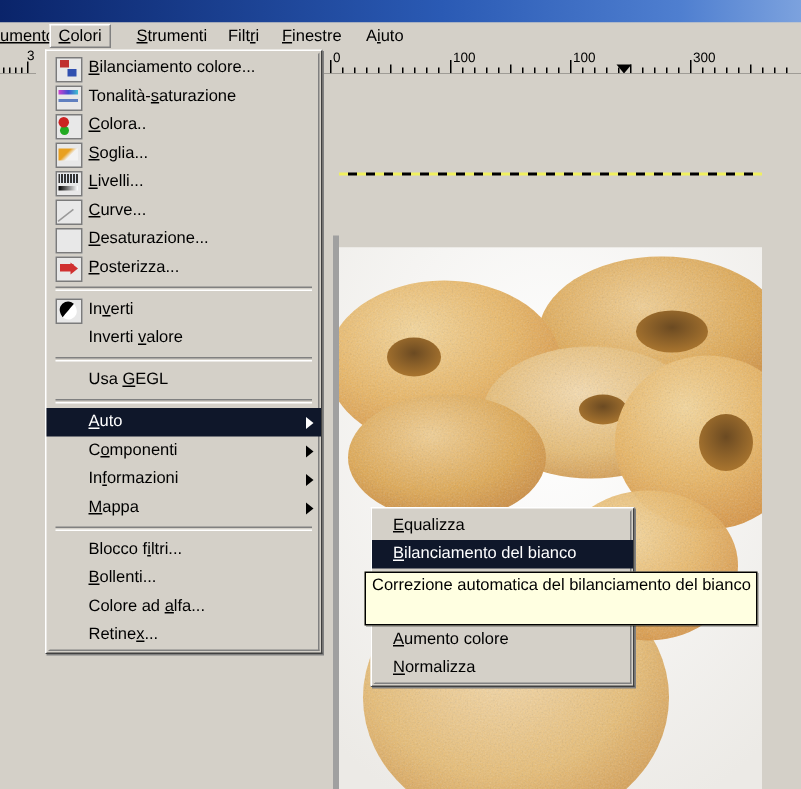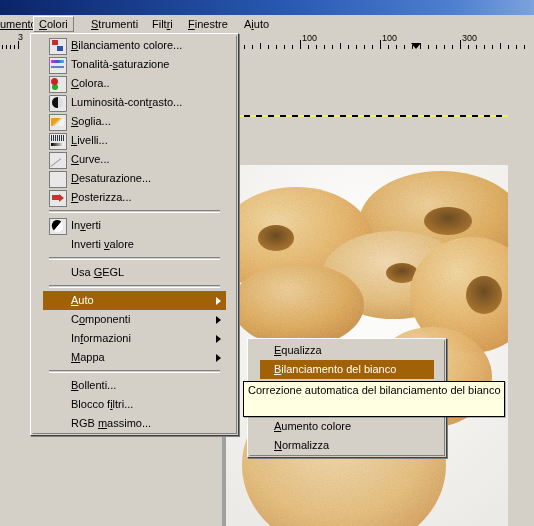--- a/index.html
+++ b/index.html
@@ -74,36 +74,36 @@
     background-image:repeating-linear-gradient(to right,#f0f060 0 6px,#000 6px 12px);
     height:2px;border:0;
   }
   #canvas-shadow-l{position:absolute;left:222px;top:108px;width:4px;height:369px;background:#a0a0a0;}
 
   
   .menu{
     position:absolute;background:#d4d0c8;
     border:1px solid;border-color:#fff #404040 #404040 #fff;
     box-shadow:1px 1px 0 #808080;
-    padding:2px 12px;
+    padding:2px 0;
   }
   .menu:before{
     content:"";position:absolute;left:1px;top:1px;right:1px;bottom:1px;
     border:1px solid;border-color:#d4d0c8 #808080 #808080 #d4d0c8;
     pointer-events:none;
   }
   #colori-menu{left:30px;top:33px;width:183px;}
   #auto-menu{left:247px;top:338px;width:174px;}
 
   .mi{
     position:relative;height:19px;line-height:19px;
     padding-left:28px;padding-right:18px;white-space:nowrap;font-size:11px;color:#000;
   }
   #auto-menu .mi{padding-left:14px;}
-  .mi.sel{background:#a16207;color:#fff;}
+  .mi.sel{background:#0f172a;color:#fff;}
   .mi .ico{
     position:absolute;left:6px;top:2px;width:16px;height:15px;
     border:1px solid #7b7b7b;background:#e8e8e8;overflow:hidden;
   }
   .mi .arrow{
     position:absolute;right:5px;top:6px;width:0;height:0;
     border-top:4px solid transparent;border-bottom:4px solid transparent;
     border-left:5px solid #000;
   }
   .mi.sel .arrow{border-left-color:#fff;}
@@ -300,24 +300,20 @@
   </div>
   <div class="mi">
     <span class="ico ic-hue"></span>
     <span>Tonalità-<span class="u">s</span>aturazione</span>
   </div>
   <div class="mi">
     <span class="ico ic-colora"></span>
     <span><span class="u">C</span>olora..</span>
   </div>
   <div class="mi">
-    <span class="ico ic-lum"></span>
-    <span>Luminosità-cont<span class="u">r</span>asto...</span>
-  </div>
-  <div class="mi">
     <span class="ico ic-soglia"></span>
     <span><span class="u">S</span>oglia...</span>
   </div>
   <div class="mi">
     <span class="ico ic-livelli"></span>
     <span><span class="u">L</span>ivelli...</span>
   </div>
   <div class="mi">
     <span class="ico ic-curve"></span>
     <span><span class="u">C</span>urve...</span>
@@ -354,27 +350,30 @@
   <div class="mi">
     <span>In<span class="u">f</span>ormazioni</span>
     <span class="arrow"></span>
   </div>
   <div class="mi">
     <span><span class="u">M</span>appa</span>
     <span class="arrow"></span>
   </div>
   <div class="sep"></div>
   <div class="mi">
+    <span>Blocco f<span class="u">i</span>ltri...</span>
+  </div>
+  <div class="mi">
     <span><span class="u">B</span>ollenti...</span>
   </div>
   <div class="mi">
-    <span>Blocco f<span class="u">i</span>ltri...</span>
-  </div>
-  <div class="mi">
-    <span>RGB <span class="u">m</span>assimo...</span>
+    <span>Colore ad <span class="u">a</span>lfa...</span>
+  </div>
+  <div class="mi">
+    <span>Retine<span class="u">x</span>...</span>
   </div>
 </div>
 
 <div class="menu" id="auto-menu">
   <div class="mi">
     <span><span class="u">E</span>qualizza</span>
   </div>
   <div class="mi sel">
     <span><span class="u">B</span>ilanciamento del bianco</span>
   </div>

